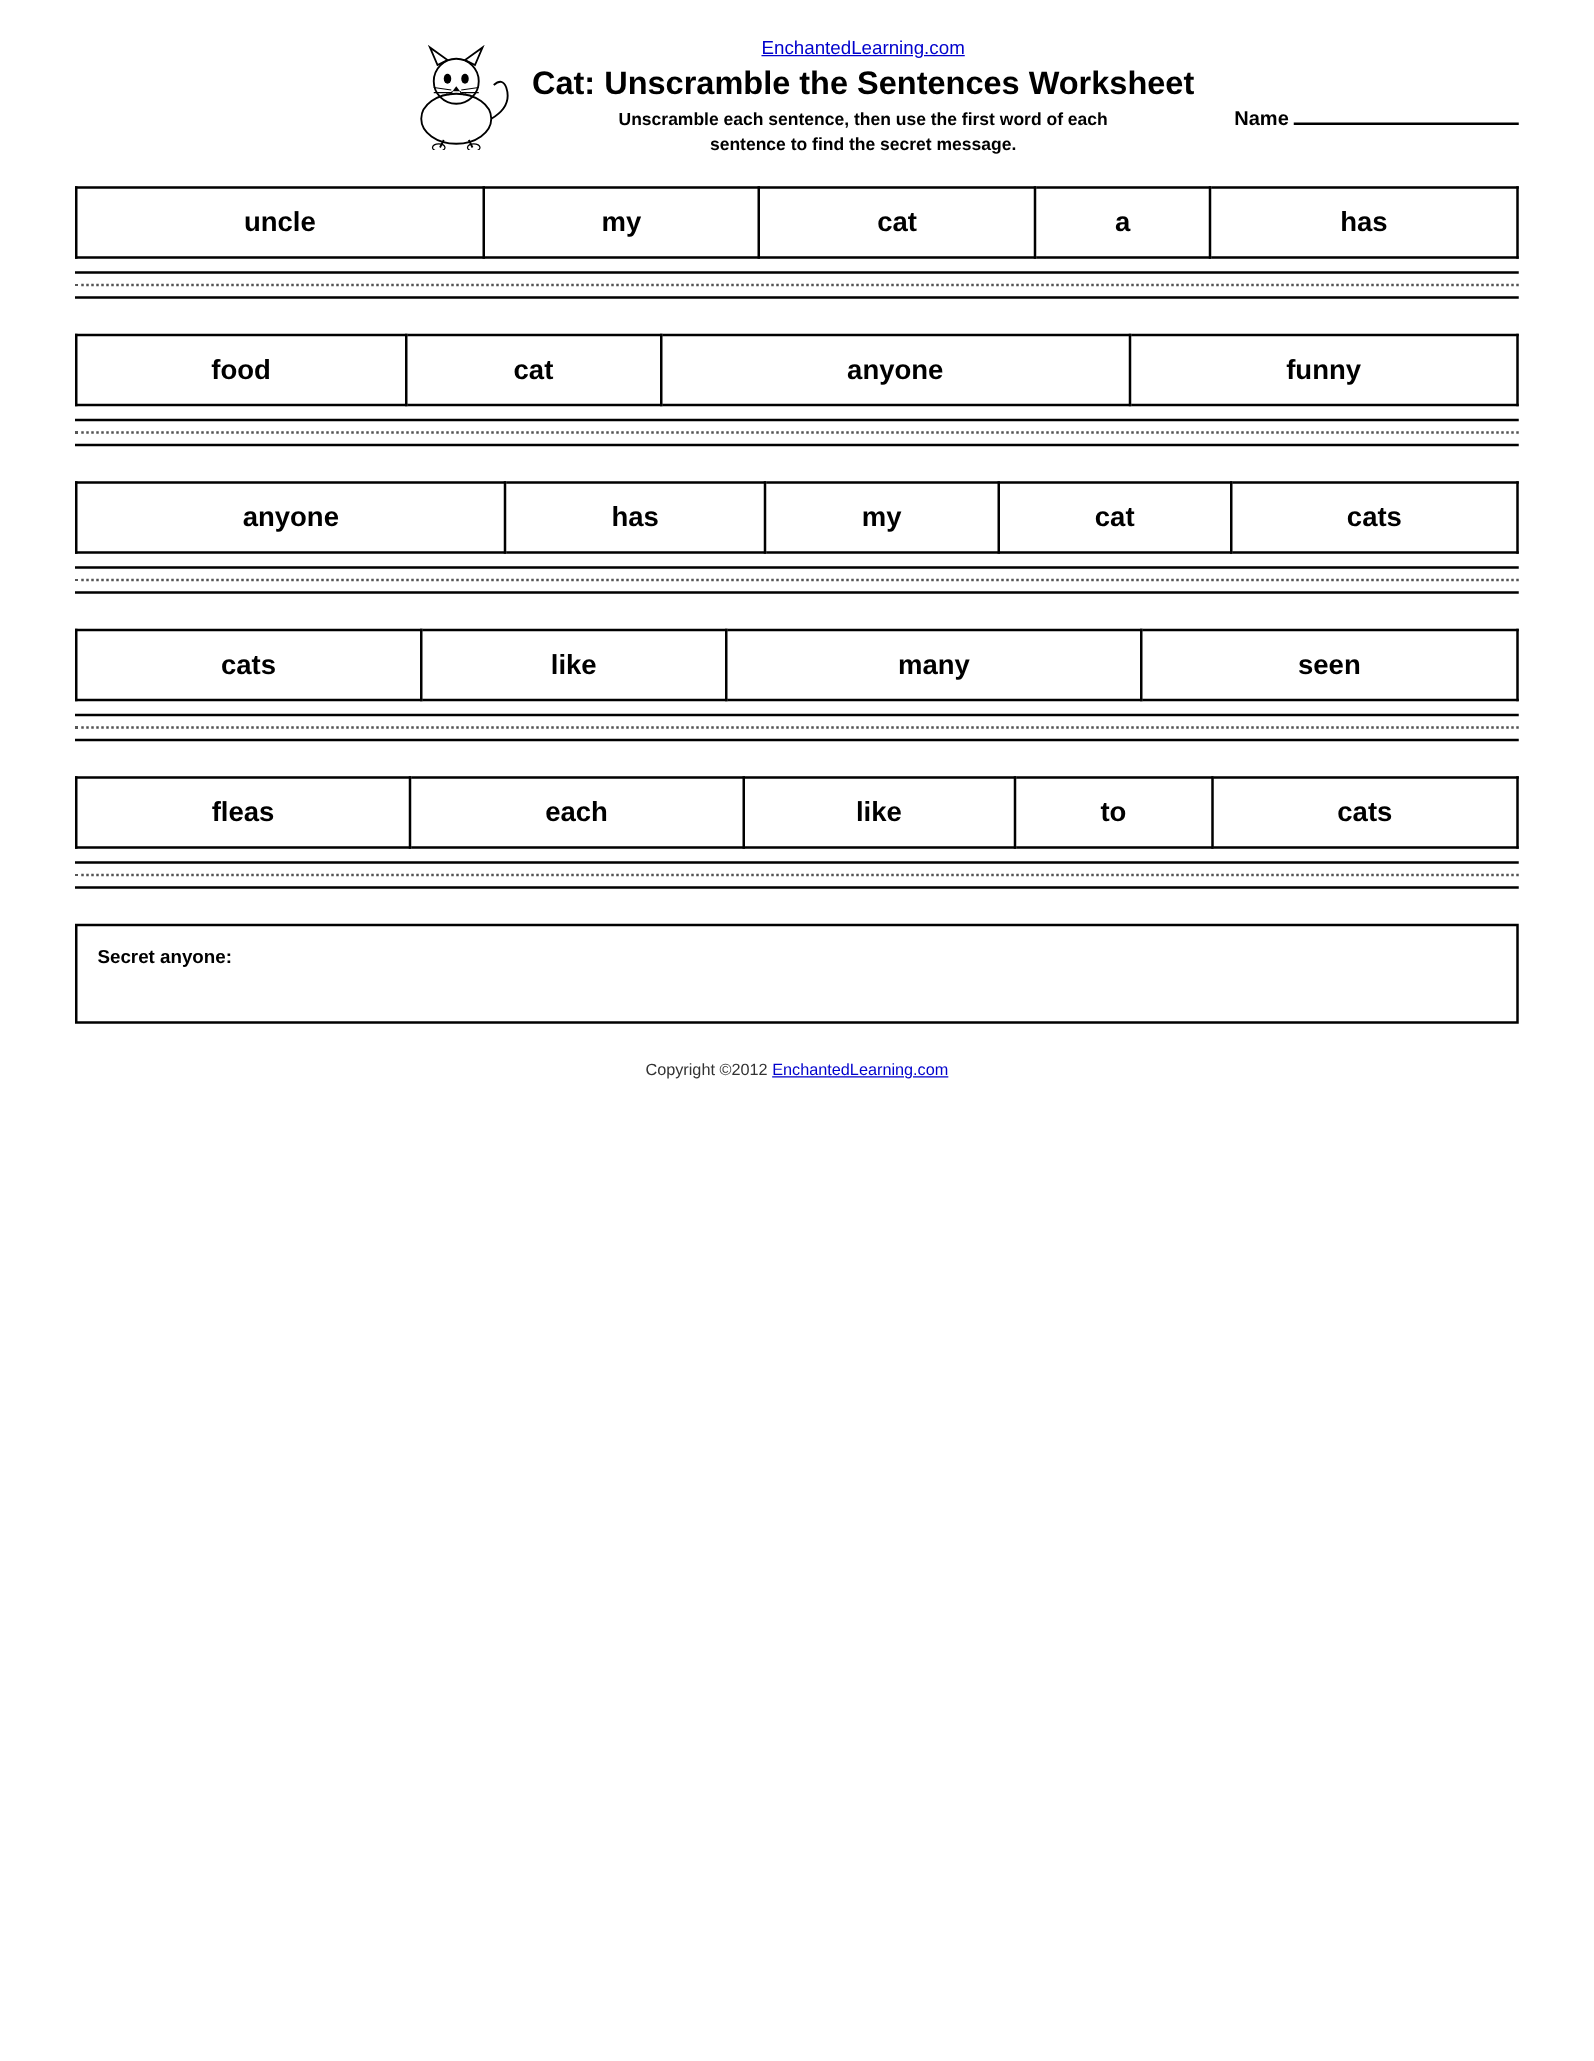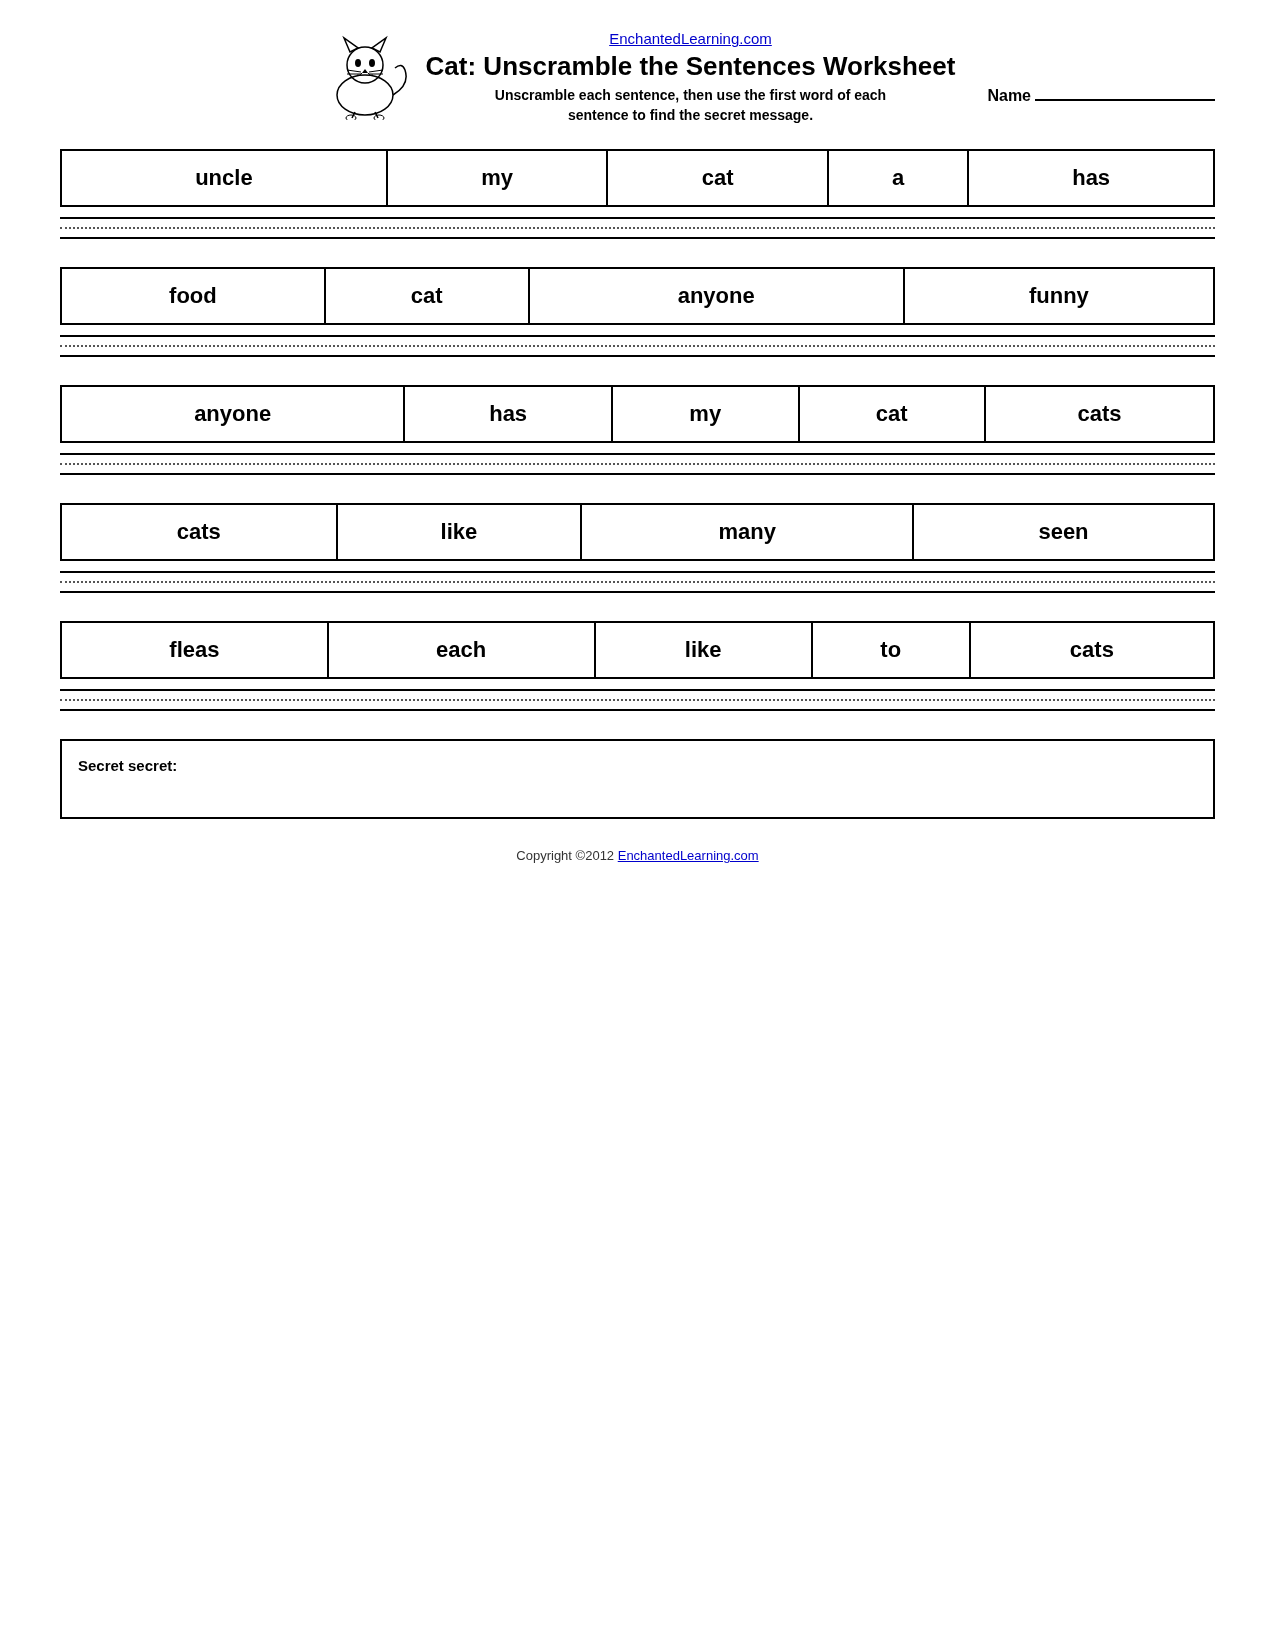--- a/index.html
+++ b/index.html
@@ -267,20 +267,20 @@
       <td>cats</td>
     </tr>
   </tbody>
     </table>
   <hr class="solid-line">
   <hr class="dotted-line">
   <hr class="solid-line">
 </div>
 
 <div class="secret-message-box">
-  <span class="secret-label">Secret secret:</span>
+  <span class="secret-label">Secret anyone:</span>
 </div>
 
 <div class="footer">
   <span>Copyright</span>
   <span>©2012</span>
   <a>EnchantedLearning.com</a>
 </div>
 
 </body></html>

